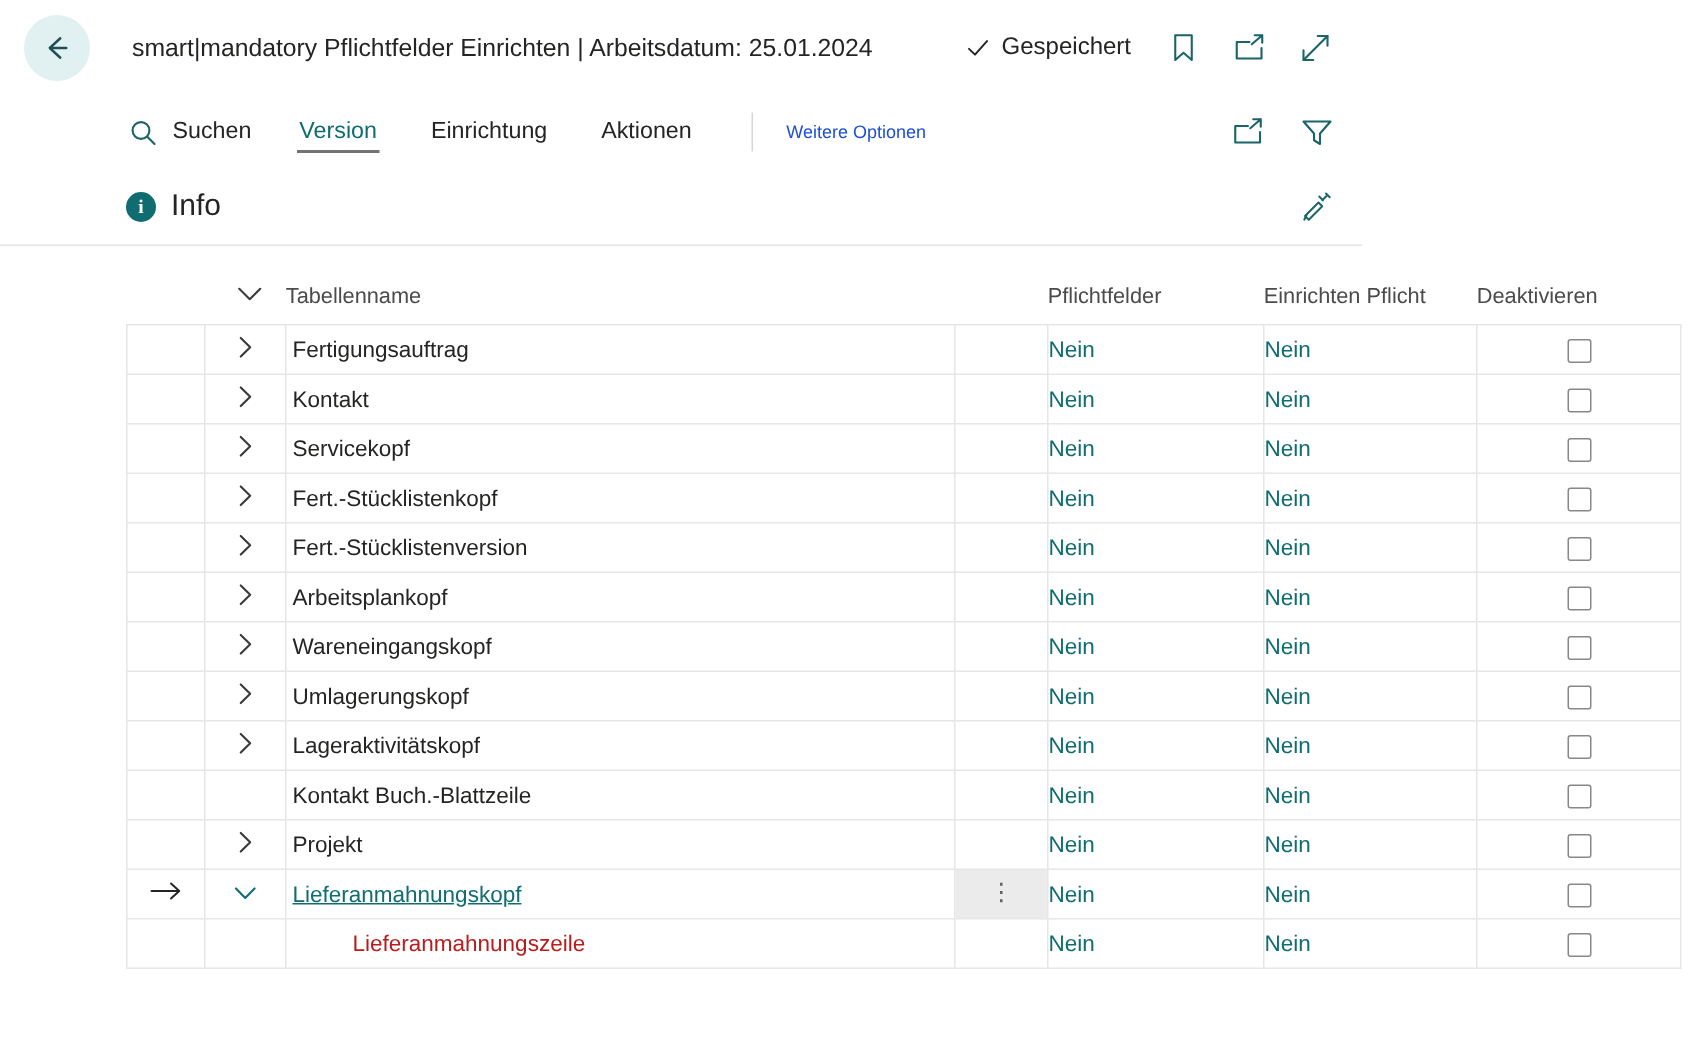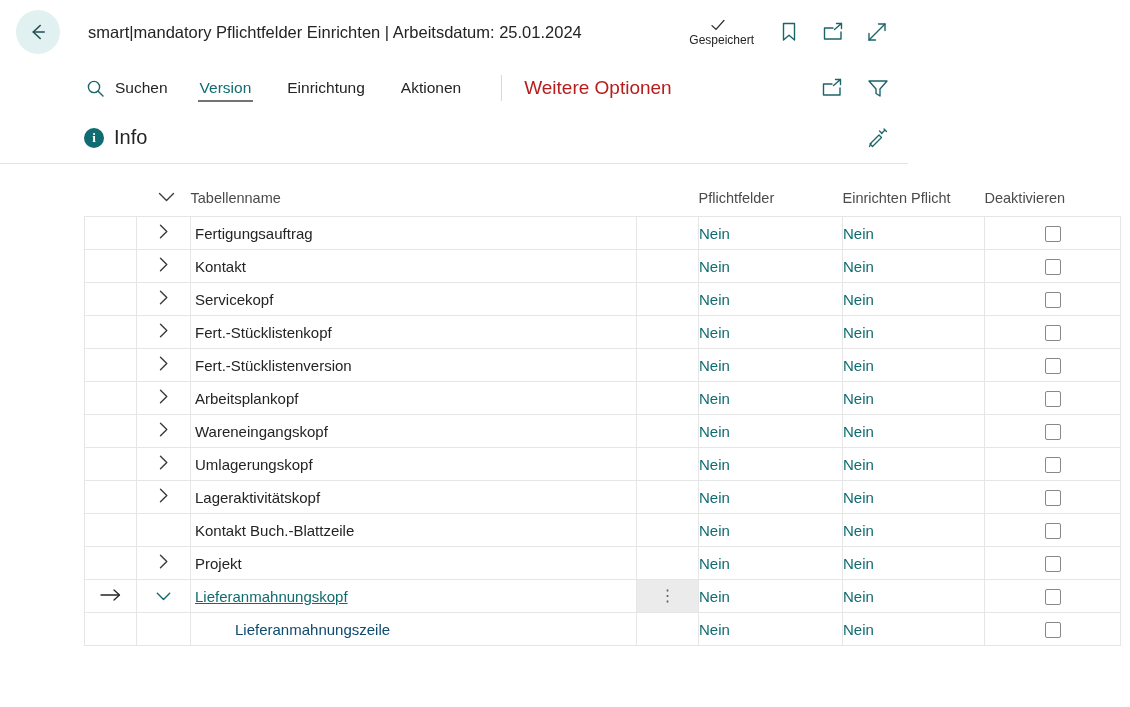--- a/index.html
+++ b/index.html
@@ -43,25 +43,24 @@
   .title-text {
     margin-left: 28px;
     font-size: 16.5px;
     color: #252423;
     white-space: nowrap;
     flex: 1 1 auto;
   }
   .saved {
     display: flex;
     align-items: center;
-    font-size: 12px;
+    font-size: 16px;
     color: #252423;
     margin-right: 22px;
     white-space: nowrap;
-    flex-direction: column;
   }
   .saved .check {
     margin-right: 8px;
     display: inline-flex;
   }
   .title-icons {
     display: flex;
     align-items: center;
     gap: 18px;
   }
@@ -102,22 +101,22 @@
     border-bottom: 2px solid #737373;
     padding-bottom: 3px;
   }
   .menu-sep {
     width: 1px;
     height: 26px;
     background: #d6d6d6;
     margin: 0 22px 0 6px;
   }
   .menu-more {
-    font-size: 19px;
-    color: #b91c1c;
+    font-size: 12px;
+    color: #1d4ed8;
     cursor: pointer;
     white-space: nowrap;
   }
   .menu-spacer { flex: 1 1 auto; }
   .menubar-icons {
     display: flex;
     align-items: center;
     gap: 22px;
   }
   .menubar-icons .ticon {
@@ -226,21 +225,21 @@
     display: inline-block;
     color: #3a3a3a;
     cursor: pointer;
   }
   .rowname {
     display: inline-block;
     padding-left: 4px;
   }
   .rowname.child {
     padding-left: 44px;
-    color: #0c4a6e;
+    color: #b91c1c;
   }
   tr.row-selected .rowname {
     text-decoration: underline;
     color: #0f6c70;
   }
   .dots-box {
     display: inline-flex;
     align-items: center;
     justify-content: center;
     width: 100%;

